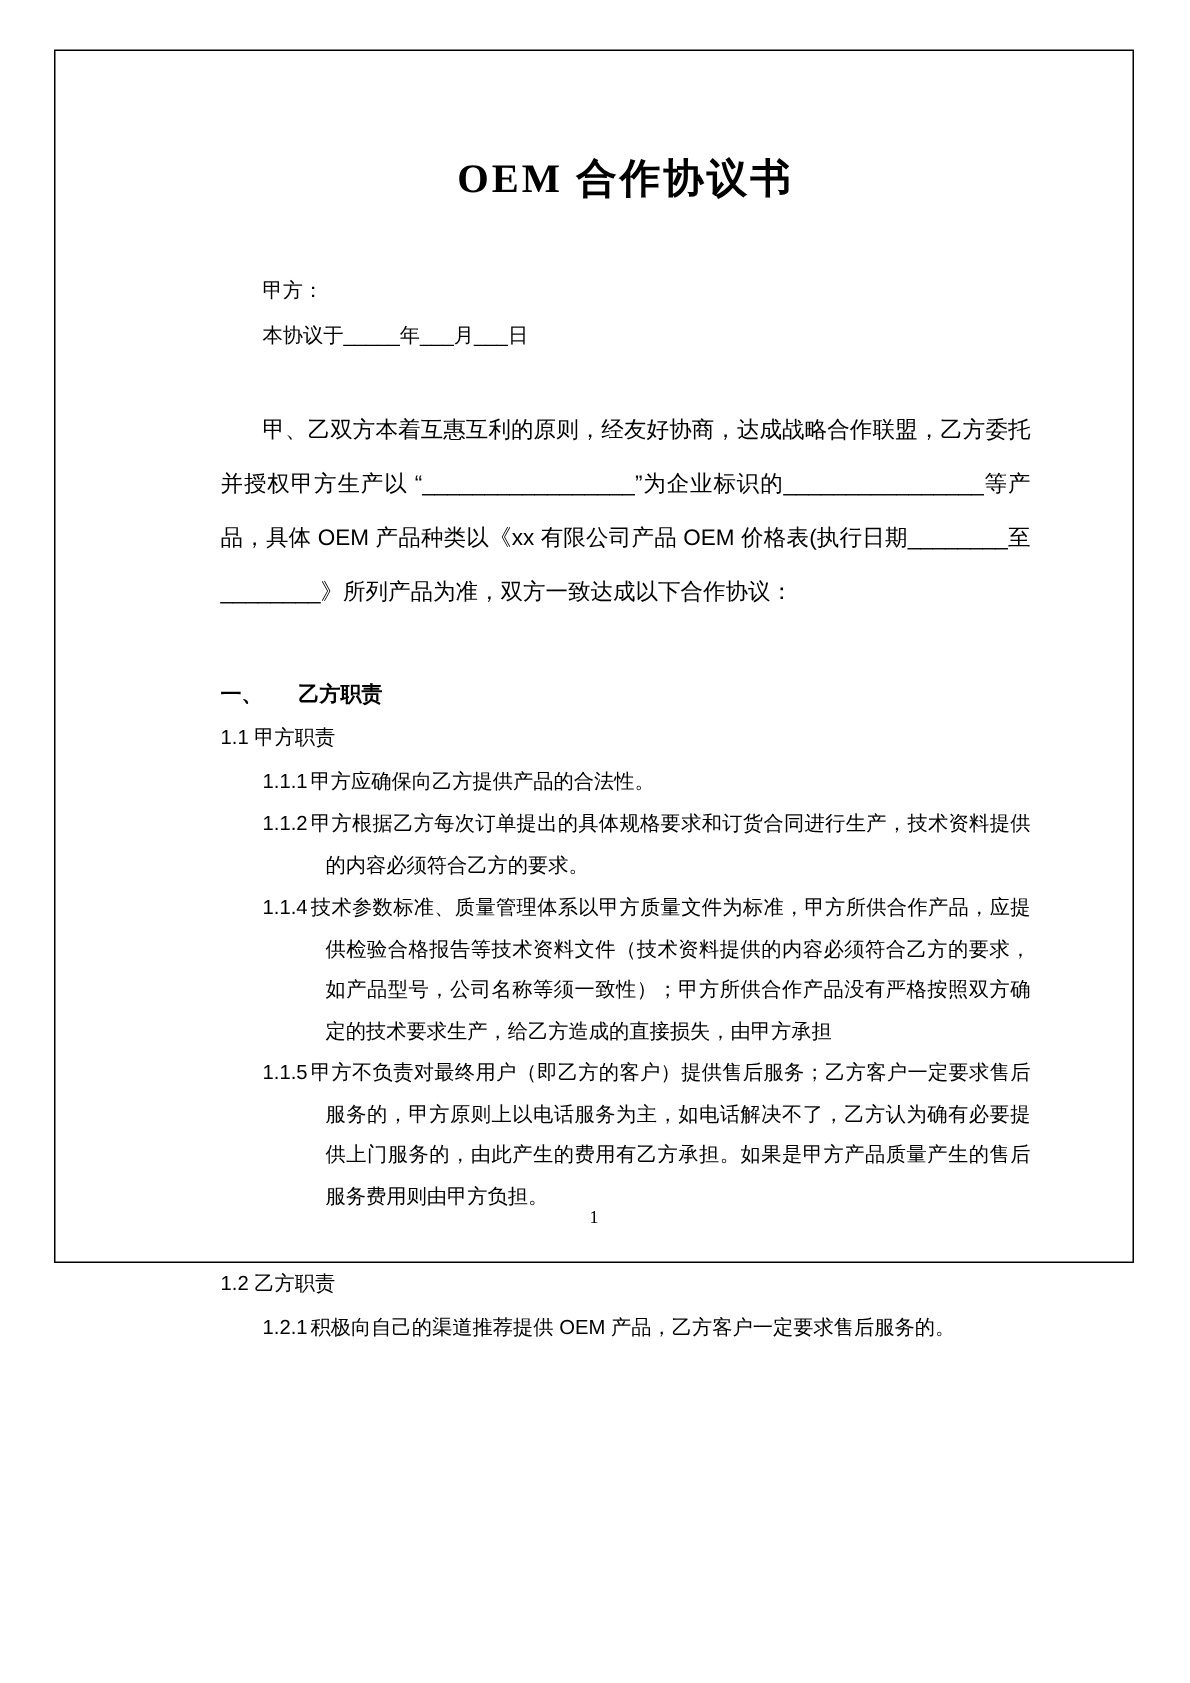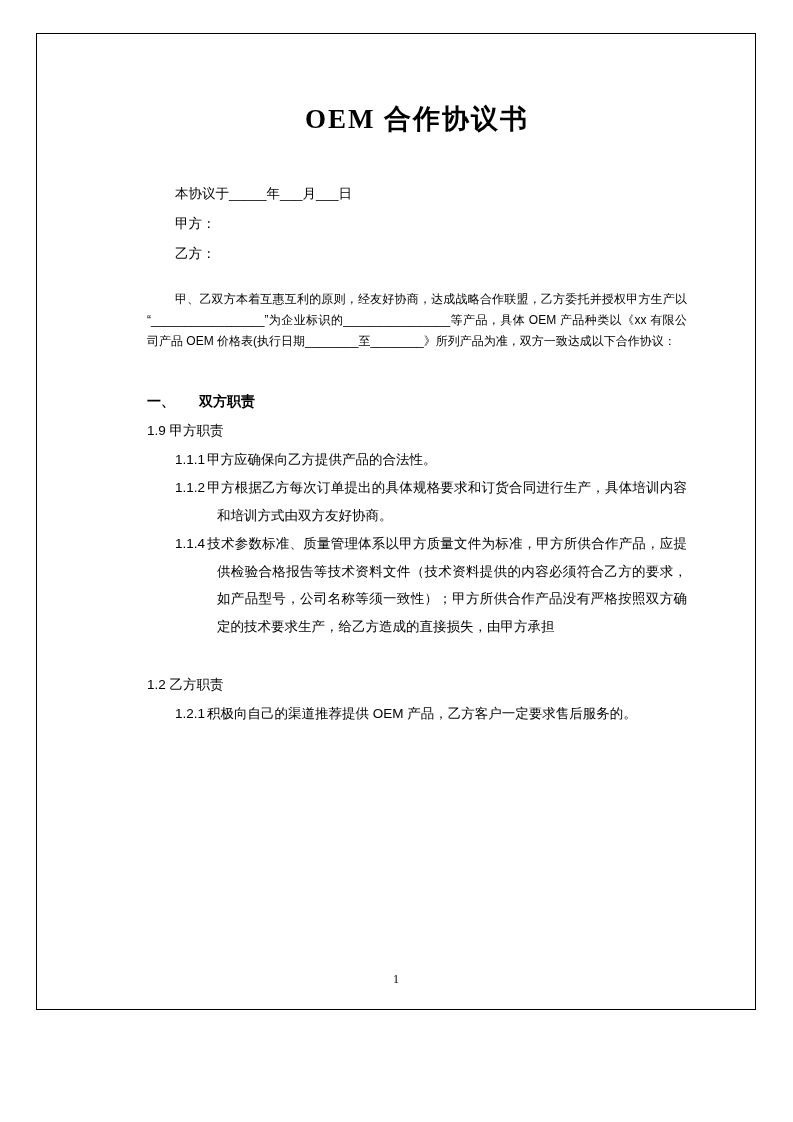--- a/index.html
+++ b/index.html
@@ -12,21 +12,21 @@
     height: 1122px;
     font-family: "Liberation Sans", sans-serif;
     color: #000000;
     overflow: hidden;
   }
   .page {
     position: absolute;
     left: 36px;
     top: 33px;
     width: 720px;
-    height: 977px;
+    height: 809px;
     border: 1px solid #000000;
     box-sizing: border-box;
     background: #ffffff;
   }
   .page-inner {
     position: absolute;
     left: 110px;
     top: 40px;
     width: 540px;
   }
@@ -42,25 +42,26 @@
   .block-gap-1 { height: 42px; }
   .block-gap-2 { height: 20px; }
   .block-gap-3 { height: 34px; }
   .block-gap-5 { height: 30px; }
   .head-line {
     font-size: 13.5px;
     line-height: 30px;
     margin-left: 28px;
   }
   .para {
-    font-size: 12px;
-    line-height: 21px;
+    font-size: 15px;
+    line-height: 36px;
     text-align: justify;
     text-justify: inter-ideograph;
     text-indent: 28px;
+    margin-top: 10px;
   }
   .section-title {
     font-size: 14px;
     font-weight: bold;
     line-height: 30px;
     display: flex;
   }
   .section-title .num {
     width: 52px;
     flex: 0 0 52px;
@@ -96,45 +97,47 @@
 </head>
 <body>
 
 <div class="page">
   <div class="page-inner">
 
     <div class="doc-title">OEM 合作协议书</div>
 
     <div class="block-gap-1"></div>
 
+    <div class="head-line">甲方：</div>
     <div class="head-line">本协议于_____年___月___日</div>
-    <div class="head-line">甲方：</div>
-    <div class="head-line">乙方：</div>
 
     <div class="block-gap-2"></div>
 
     <div class="para">甲、乙双方本着互惠互利的原则，经友好协商，达成战略合作联盟，乙方委托并授权甲方生产以 “_________________”为企业标识的________________等产品，具体 OEM 产品种类以《xx 有限公司产品 OEM 价格表(执行日期________至________》所列产品为准，双方一致达成以下合作协议：</div>
 
     <div class="block-gap-3"></div>
 
     <div class="section-title">
       <span class="num">一、</span>
-      <span>双方职责</span>
+      <span>乙方职责</span>
     </div>
 
-    <div class="sub-title">1.9 甲方职责</div>
+    <div class="sub-title">1.1 甲方职责</div>
 
     <div class="item">
       <span class="lbl">1.1.1</span><span>甲方应确保向乙方提供产品的合法性。</span>
     </div>
     <div class="item">
-      <span class="lbl">1.1.2</span><span>甲方根据乙方每次订单提出的具体规格要求和订货合同进行生产，具体培训内容和培训方式由双方友好协商。</span>
+      <span class="lbl">1.1.2</span><span>甲方根据乙方每次订单提出的具体规格要求和订货合同进行生产，技术资料提供的内容必须符合乙方的要求。</span>
     </div>
     <div class="item tight">
       <span class="lbl">1.1.4</span><span>技术参数标准、质量管理体系以甲方质量文件为标准，甲方所供合作产品，应提供检验合格报告等技术资料文件（技术资料提供的内容必须符合乙方的要求，如产品型号，公司名称等须一致性）；甲方所供合作产品没有严格按照双方确定的技术要求生产，给乙方造成的直接损失，由甲方承担</span>
+    </div>
+    <div class="item tight">
+      <span class="lbl">1.1.5</span><span>甲方不负责对最终用户（即乙方的客户）提供售后服务；乙方客户一定要求售后服务的，甲方原则上以电话服务为主，如电话解决不了，乙方认为确有必要提供上门服务的，由此产生的费用有乙方承担。如果是甲方产品质量产生的售后服务费用则由甲方负担。</span>
     </div>
 
     <div class="block-gap-5"></div>
 
     <div class="sub-title">1.2 乙方职责</div>
 
     <div class="item">
       <span class="lbl">1.2.1</span><span>积极向自己的渠道推荐提供 OEM 产品，乙方客户一定要求售后服务的。</span>
     </div>
 

